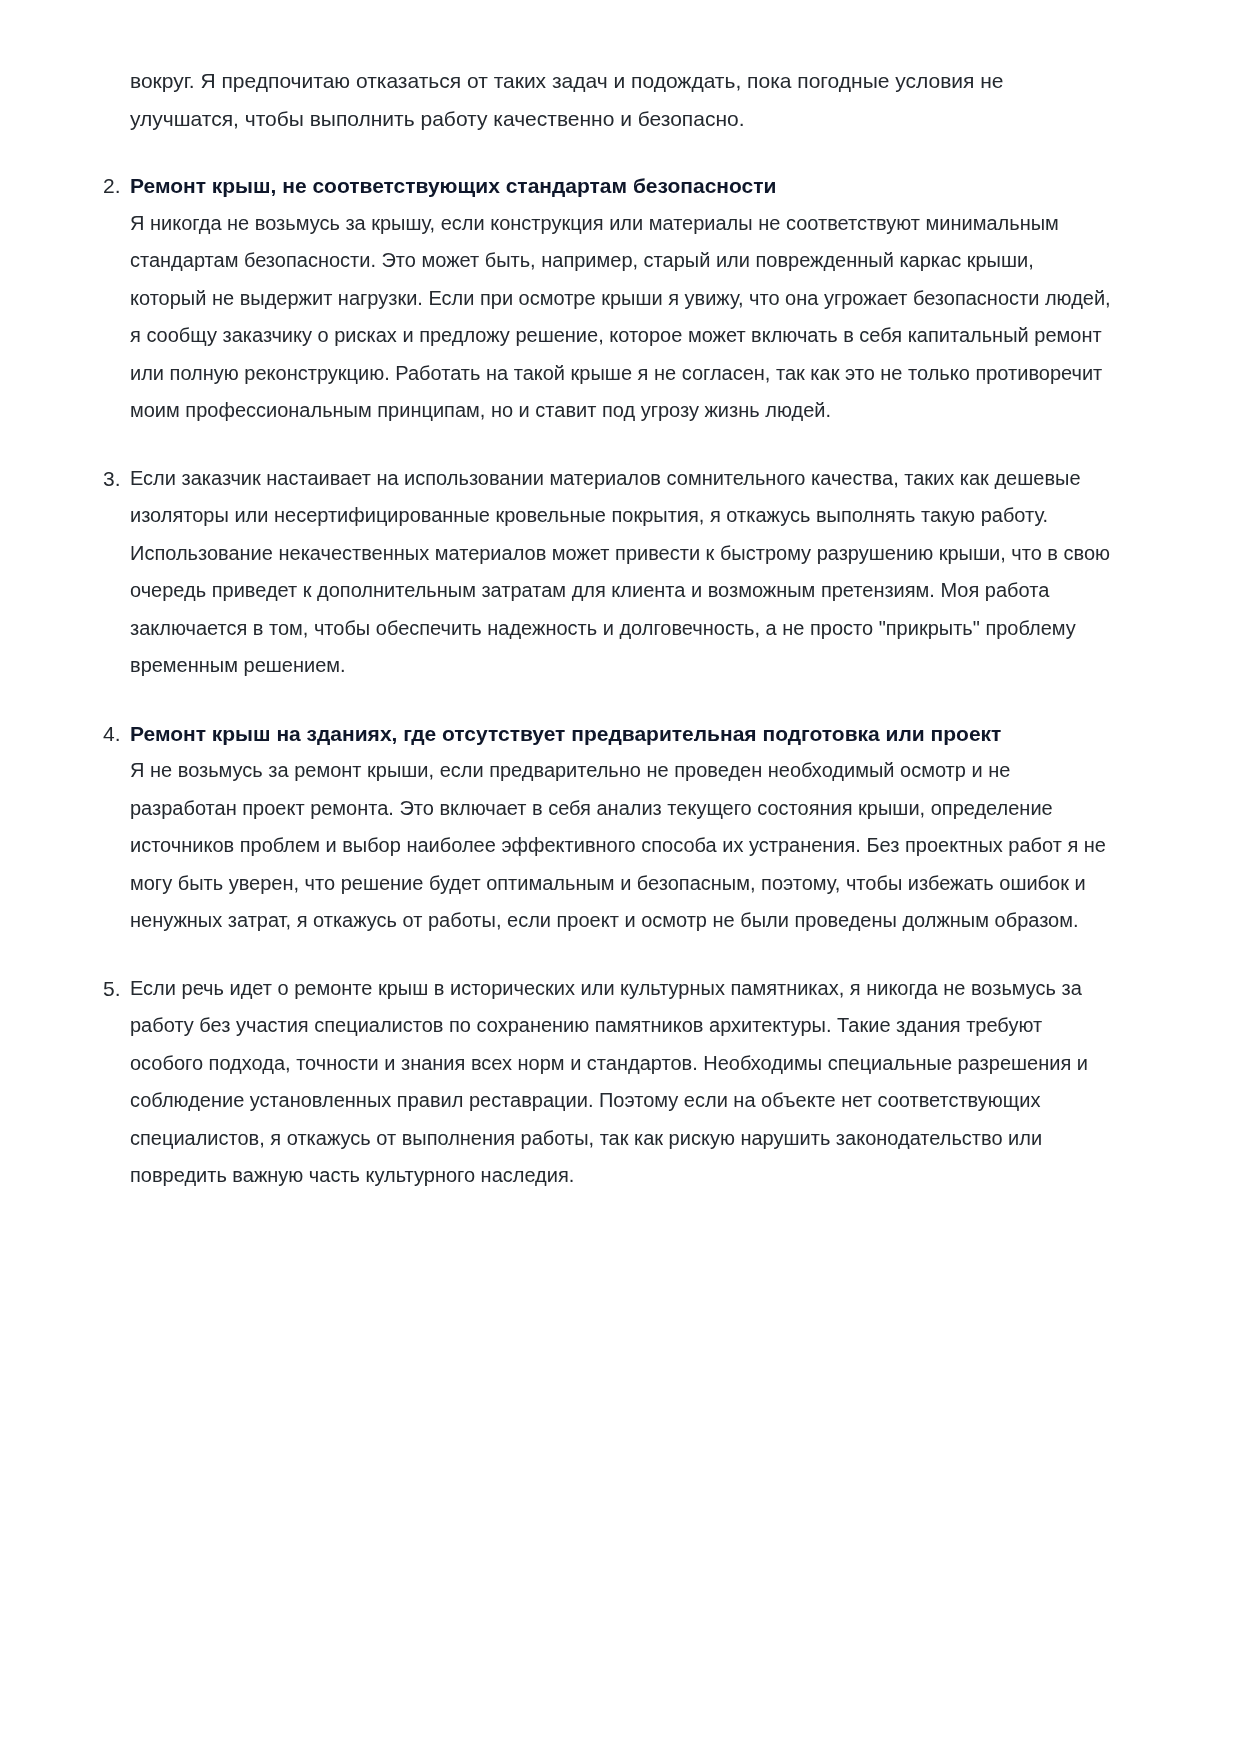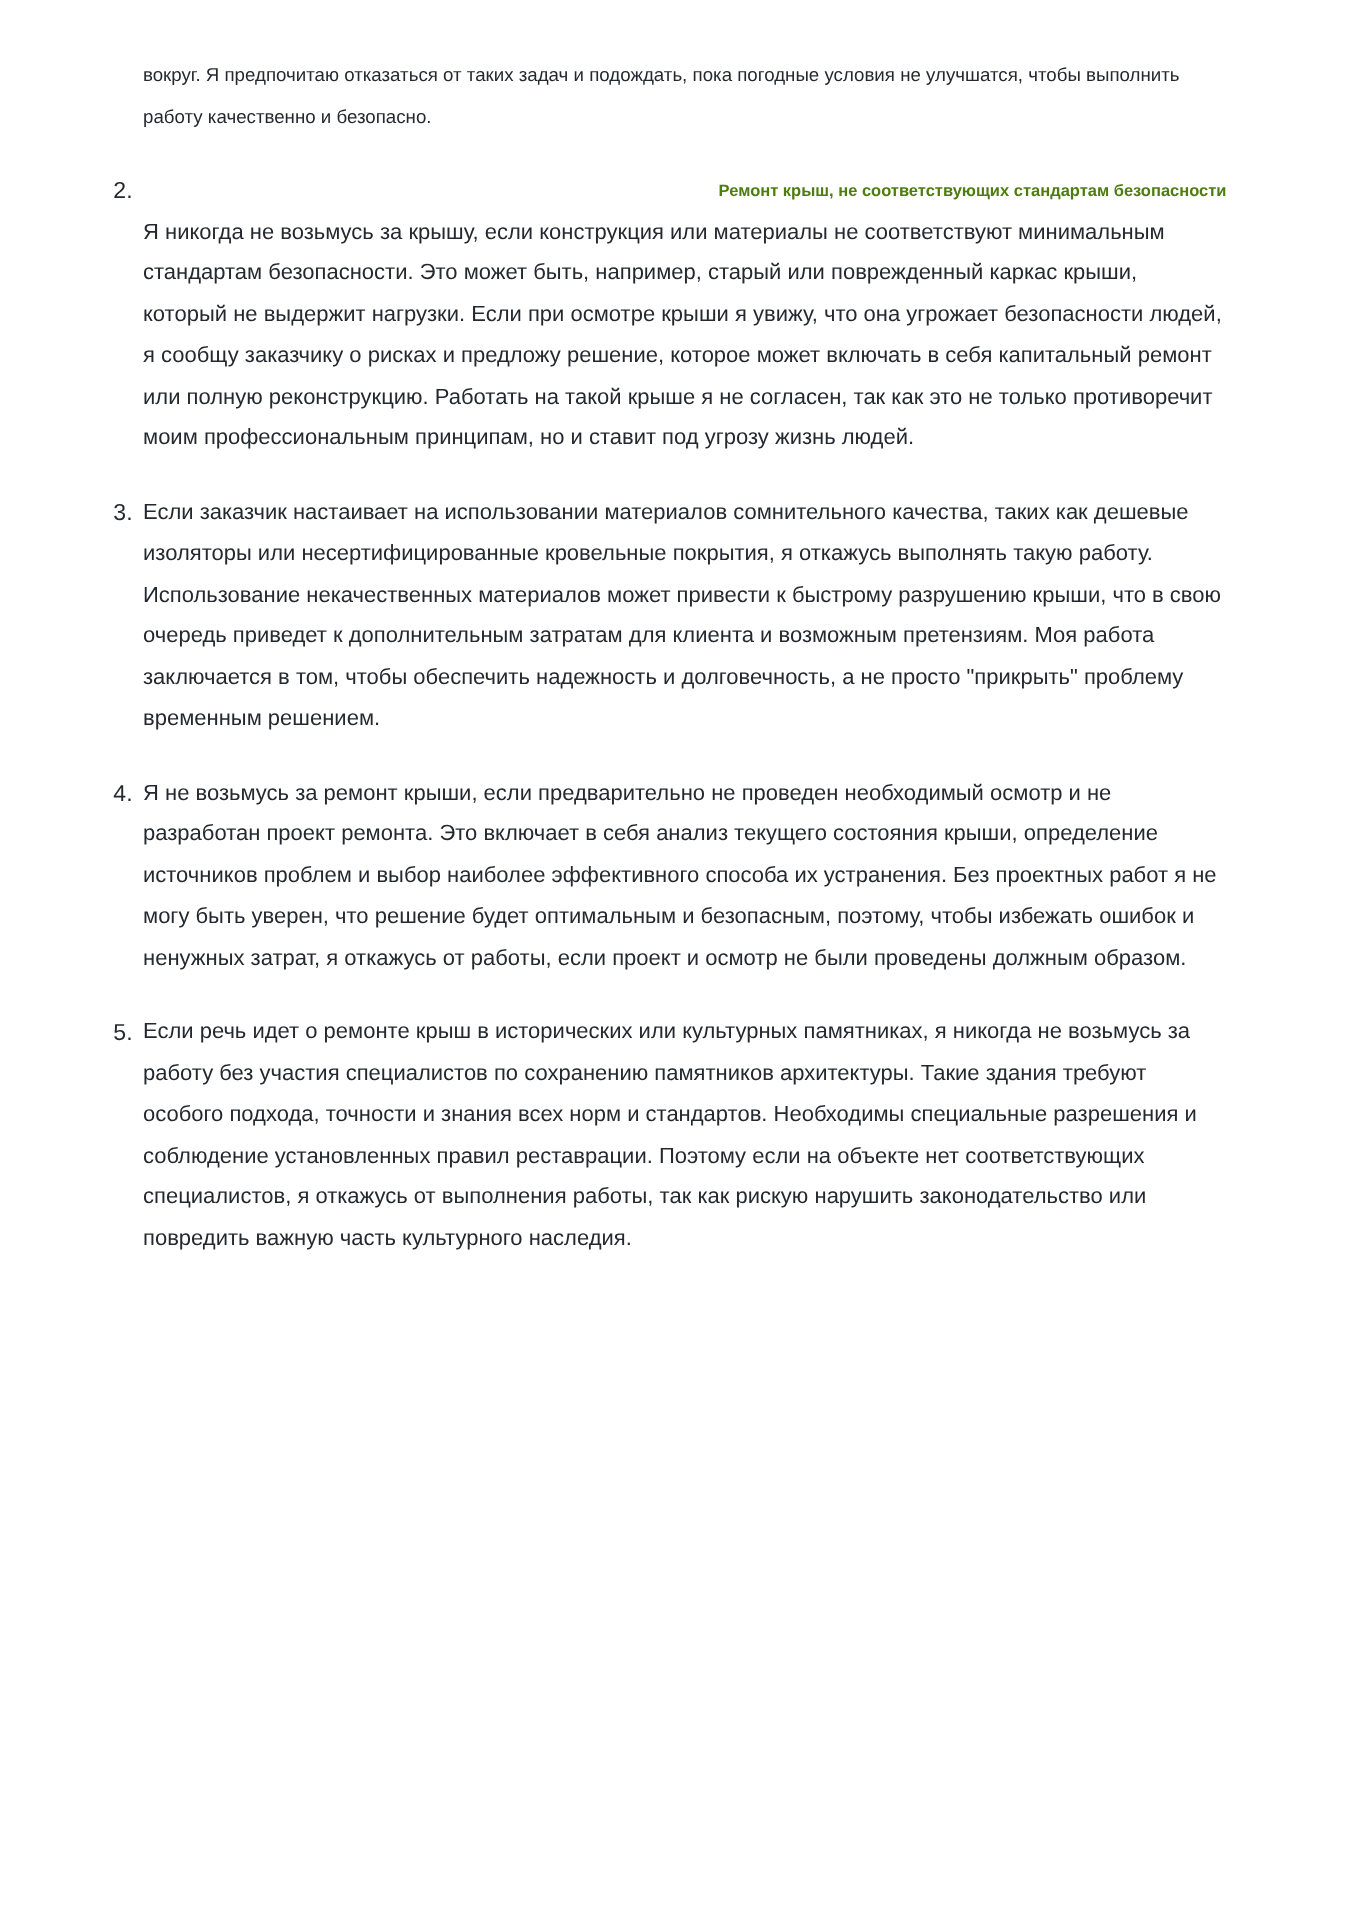--- a/index.html
+++ b/index.html
@@ -15,23 +15,23 @@
     overflow: hidden;
   }
   .page {
     box-sizing: border-box;
     width: 1239px;
     height: 1753px;
     padding: 50px 120px 0 130px;
     background: #ffffff;
   }
   .para {
-    font-size: 17px;
+    font-size: 21px;
     line-height: 37.5px;
-    margin: 0 0 30px 0;
+    margin: 12px 0 30px 0;
     max-width: 985px;
   }
   .item {
     display: flex;
     align-items: flex-start;
     margin: 0 0 30px 0;
     max-width: 1012px;
   }
   .num {
     flex: 0 0 27px;
@@ -41,26 +41,25 @@
     line-height: 37.5px;
     font-weight: 400;
     text-align: left;
   }
   .item-content {
     flex: 1 1 auto;
     min-width: 0;
   }
   .item-title {
     margin: 0;
-    font-size: 15px;
+    font-size: 21px;
     line-height: 37.5px;
     font-weight: 700;
-    color: #4d7c0f;
+    color: #0f172a;
     max-width: 985px;
-    text-align: right;
   }
   .item-body {
     margin: 0;
     font-size: 20px;
     line-height: 37.5px;
     font-weight: 400;
     max-width: 985px;
   }
 </style>
 </head>
@@ -81,20 +80,21 @@
   <div class="item">
     <span class="num">3.</span>
     <div class="item-content">
       <p class="item-body">Если заказчик настаивает на использовании материалов сомнительного качества, таких как дешевые изоляторы или несертифицированные кровельные покрытия, я откажусь выполнять такую работу. Использование некачественных материалов может привести к быстрому разрушению крыши, что в свою очередь приведет к дополнительным затратам для клиента и возможным претензиям. Моя работа заключается в том, чтобы обеспечить надежность и долговечность, а не просто "прикрыть" проблему временным решением.</p>
     </div>
   </div>
 
   <div class="item">
     <span class="num">4.</span>
     <div class="item-content">
+      <h3 class="item-title">Ремонт крыш на зданиях, где отсутствует предварительная подготовка или проект</h3>
       <p class="item-body">Я не возьмусь за ремонт крыши, если предварительно не проведен необходимый осмотр и не разработан проект ремонта. Это включает в себя анализ текущего состояния крыши, определение источников проблем и выбор наиболее эффективного способа их устранения. Без проектных работ я не могу быть уверен, что решение будет оптимальным и безопасным, поэтому, чтобы избежать ошибок и ненужных затрат, я откажусь от работы, если проект и осмотр не были проведены должным образом.</p>
     </div>
   </div>
 
   <div class="item">
     <span class="num">5.</span>
     <div class="item-content">
       <p class="item-body">Если речь идет о ремонте крыш в исторических или культурных памятниках, я никогда не возьмусь за работу без участия специалистов по сохранению памятников архитектуры. Такие здания требуют особого подхода, точности и знания всех норм и стандартов. Необходимы специальные разрешения и соблюдение установленных правил реставрации. Поэтому если на объекте нет соответствующих специалистов, я откажусь от выполнения работы, так как рискую нарушить законодательство или повредить важную часть культурного наследия.</p>
     </div>
   </div>

